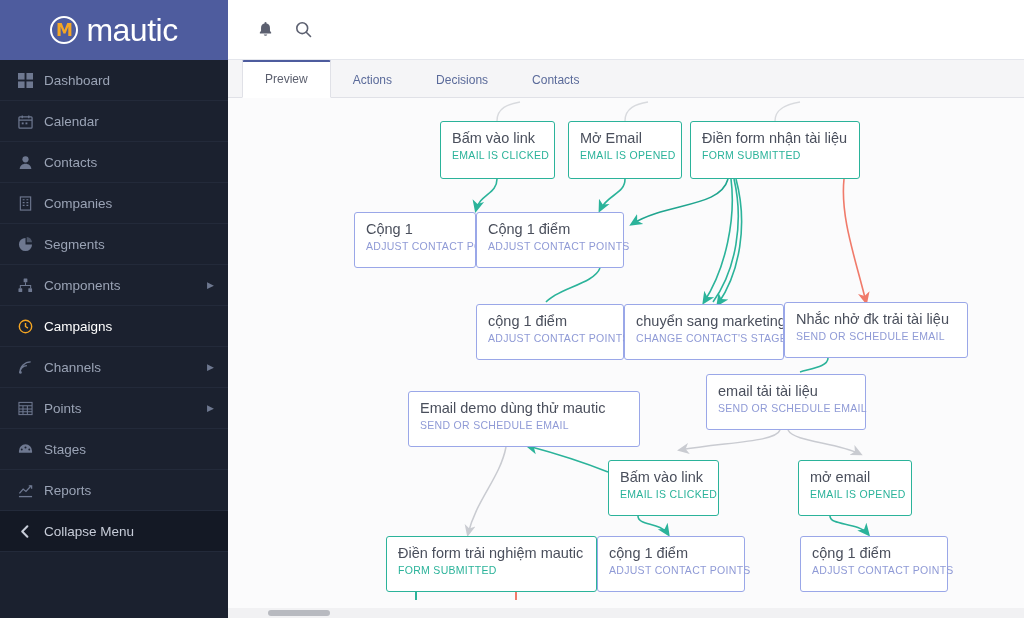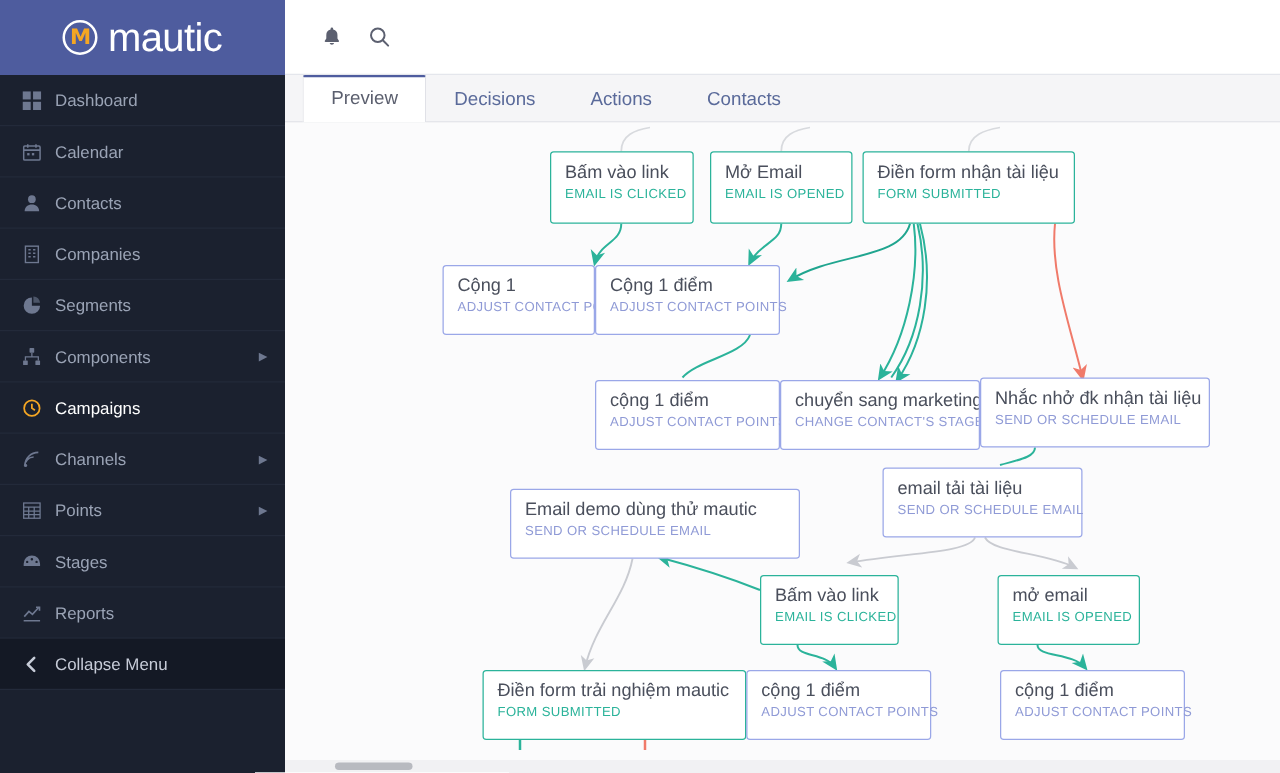--- a/index.html
+++ b/index.html
@@ -70,21 +70,21 @@
   .content {
     position: absolute; left: 228px; top: 60px; width: 796px; height: 558px;
     background: #f5f5f7; overflow: hidden;
   }
   .tabstrip {
     position: relative; height: 38px; padding-left: 14px;
     display: flex; align-items: flex-end; border-bottom: 1px solid #e0e1e7;
     background: #f5f5f7;
   }
   .tab {
-    padding: 8px 22px 9px 22px; font-size: 15px; color: #5a6a9a;
+    padding: 8px 22px 9px 22px; font-size: 12px; color: #5a6a9a;
     cursor: pointer; position: relative; top: 1px; line-height: 18px;
   }
   .tab.selected {
     background: #ffffff; color: #5b5f6e;
     border: 1px solid #e0e1e7; border-bottom-color: #ffffff;
     border-top: 2px solid #4e5c9e; border-radius: 2px 2px 0 0;
   }
 
   .canvas {
     position: relative; width: 796px; height: 519px; background: #fbfbfc;
@@ -265,22 +265,22 @@
           <circle cx="6.8" cy="6.8" r="5.1"></circle>
           <path d="M10.6 10.6 14.6 14.6" stroke-linecap="round"></path>
         </svg>
     </span>
   </header>
 
   <main class="content">
 
     <div class="tabstrip">
       <div class="tab selected">Preview</div>
+      <div class="tab">Actions</div>
       <div class="tab">Decisions</div>
-      <div class="tab">Actions</div>
       <div class="tab">Contacts</div>
     </div>
 
     <div class="canvas" id="canvas">
       <svg class="wires" viewBox="0 0 796 519">
         <defs>
           <marker id="ag" markerWidth="9" markerHeight="9" refX="6" refY="4.5" orient="auto">
             <path d="M0,0.8 L8,4.5 L0,8.2 L2.2,4.5 Z" fill="#2bb39a"></path>
           </marker>
           <marker id="ar" markerWidth="9" markerHeight="9" refX="6" refY="4.5" orient="auto">
@@ -350,21 +350,21 @@
           </div>
           <div class="node" style="left: 248px; top: 206px; width: 148px; height: 56px;">
             <div class="title">cộng 1 điểm</div>
             <div class="sub">ADJUST CONTACT POINTS</div>
           </div>
           <div class="node clip" style="left: 396px; top: 206px; width: 160px; height: 56px;">
             <div class="title">chuyển sang marketing q</div>
             <div class="sub">CHANGE CONTACT'S STAGE</div>
           </div>
           <div class="node" style="left: 556px; top: 204px; width: 184px; height: 56px;">
-            <div class="title">Nhắc nhở đk nhận tài liệu</div>
+            <div class="title">Nhắc nhở đk trải tài liệu</div>
             <div class="sub">SEND OR SCHEDULE EMAIL</div>
           </div>
           <div class="node" style="left: 478px; top: 276px; width: 160px; height: 56px;">
             <div class="title">email tải tài liệu</div>
             <div class="sub">SEND OR SCHEDULE EMAIL</div>
           </div>
           <div class="node" style="left: 180px; top: 293px; width: 232px; height: 56px;">
             <div class="title">Email demo dùng thử mautic</div>
             <div class="sub">SEND OR SCHEDULE EMAIL</div>
           </div>

